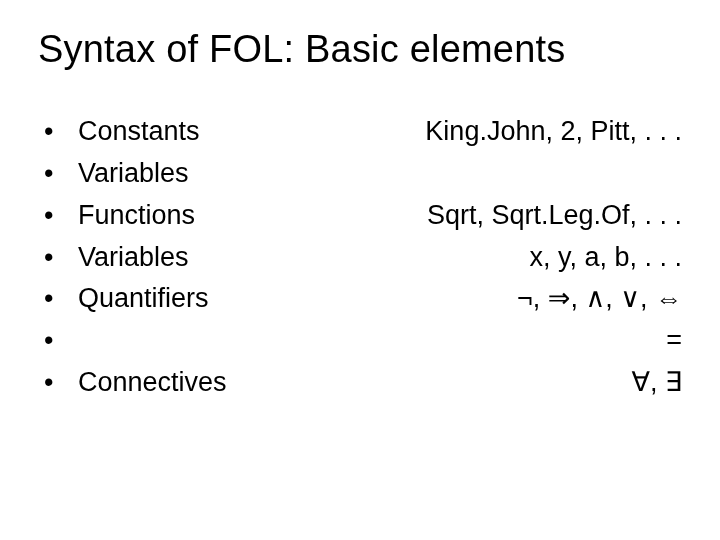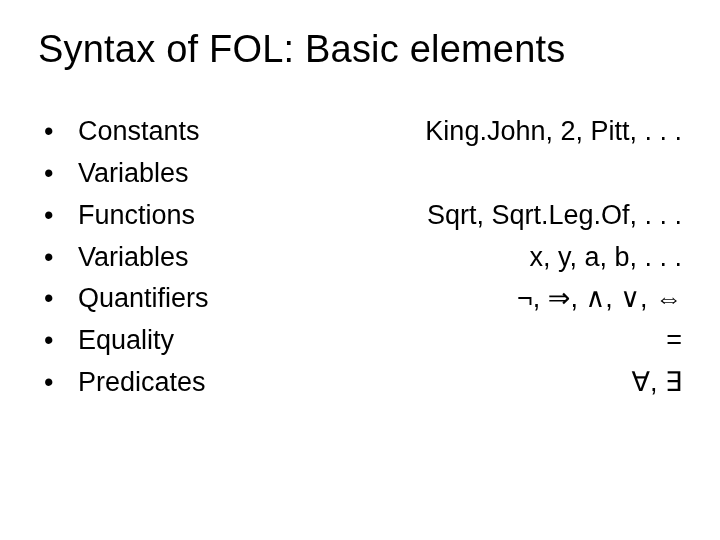--- a/index.html
+++ b/index.html
@@ -77,24 +77,23 @@
     </div>
 
     <div class="row">
       <span class="bullet">•</span>
       <span class="label">Quantifiers</span>
       <span class="examples">¬, ⇒, ∧, ∨, ⇔</span>
     </div>
 
     <div class="row">
       <span class="bullet">•</span>
-      <span class="label">Equality</span>
       <span class="examples">=</span>
     </div>
 
     <div class="row">
       <span class="bullet">•</span>
-      <span class="label">Predicates</span>
+      <span class="label">Connectives</span>
       <span class="examples">∀, ∃</span>
     </div>
 
   </div>
 </div>
 
 </body></html>

